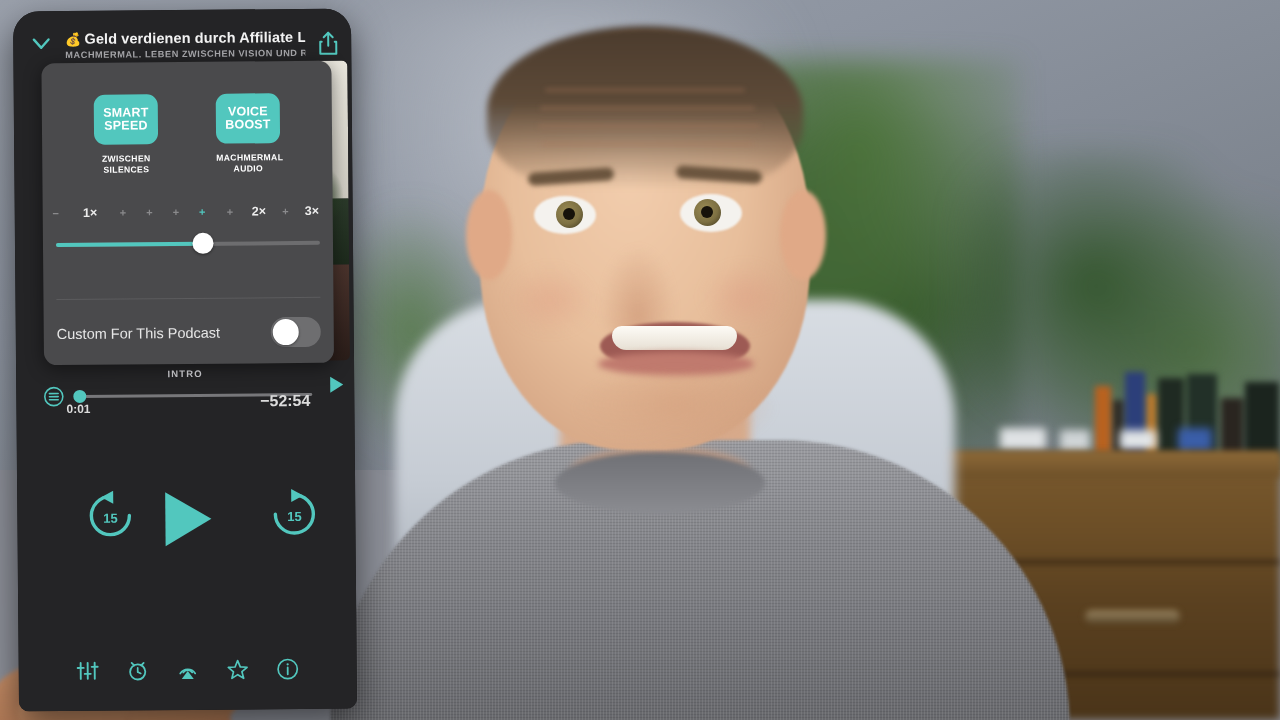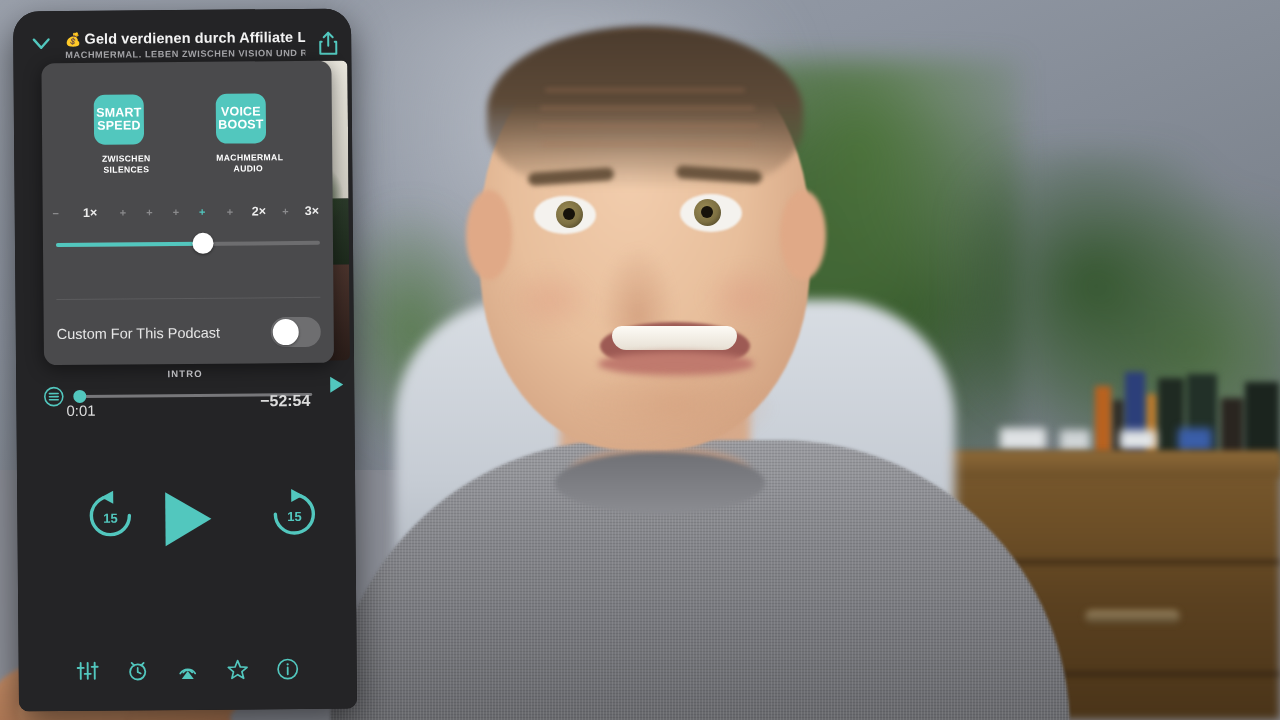--- a/index.html
+++ b/index.html
@@ -124,21 +124,21 @@
         white-space:nowrap;overflow:hidden;line-height:17px;}
   .emoji{font-size:13px;margin-right:3px;}
   .pod-title{display:block;color:#a9a9ad;font-size:9.2px;font-weight:600;letter-spacing:.55px;
         white-space:nowrap;overflow:hidden;margin-top:2px;}
 
   
   .panel{position:absolute;left:28px;top:52px;width:290px;height:302px;
          background:#4a4a4c;border-radius:13px;box-shadow:0 4px 18px rgba(0,0,0,.45);}
   .effects{display:flex;justify-content:center;gap:58px;padding-top:32px;}
   .eff{width:64px;text-align:center;}
-  .eff-btn{width:50px;height:50px;border-radius:11px;background:#52c7be;
+  .eff-btn{width:64px;height:50px;border-radius:11px;background:#52c7be;
            display:flex;align-items:center;justify-content:center;flex-direction:column;
            color:#fff;font-size:12.5px;font-weight:700;line-height:13.5px;letter-spacing:.2px;}
   .eff-cap{margin-top:9px;color:#fff;font-size:8.6px;font-weight:700;line-height:11px;letter-spacing:.35px;}
 
   .speedrow{position:absolute;left:13px;top:142px;width:264px;height:24px;}
   .mark{position:absolute;top:0;transform:translateX(-50%);color:#8a8a8c;
         font-size:11px;font-weight:600;line-height:16px;text-align:center;}
   .mark.lbl{color:#ededed;font-size:12.5px;font-weight:700;}
   .mark.on{color:#52c7be;font-weight:700;}
 
@@ -156,21 +156,21 @@
   .toggle .tk{position:absolute;left:2px;top:2px;width:26px;height:26px;border-radius:50%;background:#fff;
         box-shadow:0 1px 3px rgba(0,0,0,.4);}
 
   
   .chapter-lbl{position:absolute;left:0;top:358px;width:338px;text-align:center;color:#b9b9bd;
         font-size:9.5px;font-weight:700;letter-spacing:1.1px;}
   .listicon{position:absolute;left:27px;top:375px;width:21px;height:21px;}
   .prog{position:absolute;left:56px;top:375px;width:248px;height:20px;}
   .prog-track{position:absolute;left:8px;top:9px;width:232px;height:2.5px;background:#77777a;border-radius:2px;}
   .prog-dot{position:absolute;left:0;top:4px;width:13px;height:13px;border-radius:50%;background:#52c7be;}
-  .t-elapsed{position:absolute;left:50px;top:391px;color:#dcdcdc;font-size:15px;font-weight:400;}
+  .t-elapsed{position:absolute;left:50px;top:391px;color:#dcdcdc;font-size:12px;font-weight:700;}
   .t-remain{position:absolute;right:44px;top:383px;color:#dcdcdc;font-size:16px;font-weight:600;}
   .nextchap{position:absolute;right:8px;top:366px;width:20px;height:20px;}
 
   
   .transport{position:absolute;left:0;top:478px;width:338px;height:76px;}
   .tb{position:absolute;top:0;}
   .back15{left:66px;}
   .fwd15{left:250px;}
   .playbtn{left:169px;transform:translateX(-50%);}
   .sk-num{position:absolute;left:0;top:0;width:100%;height:100%;display:flex;align-items:center;

